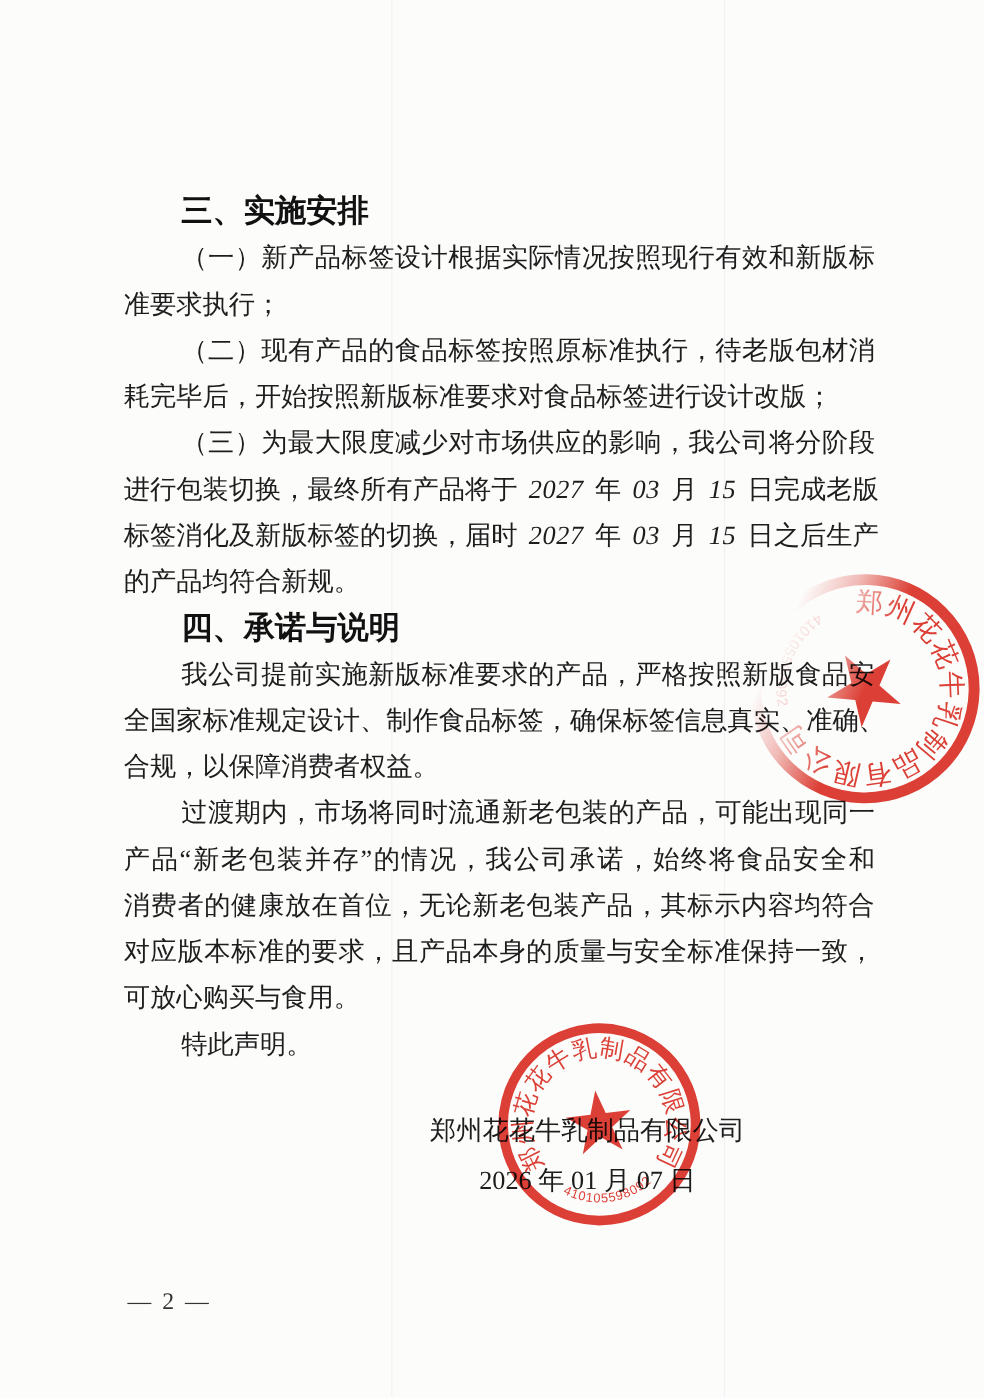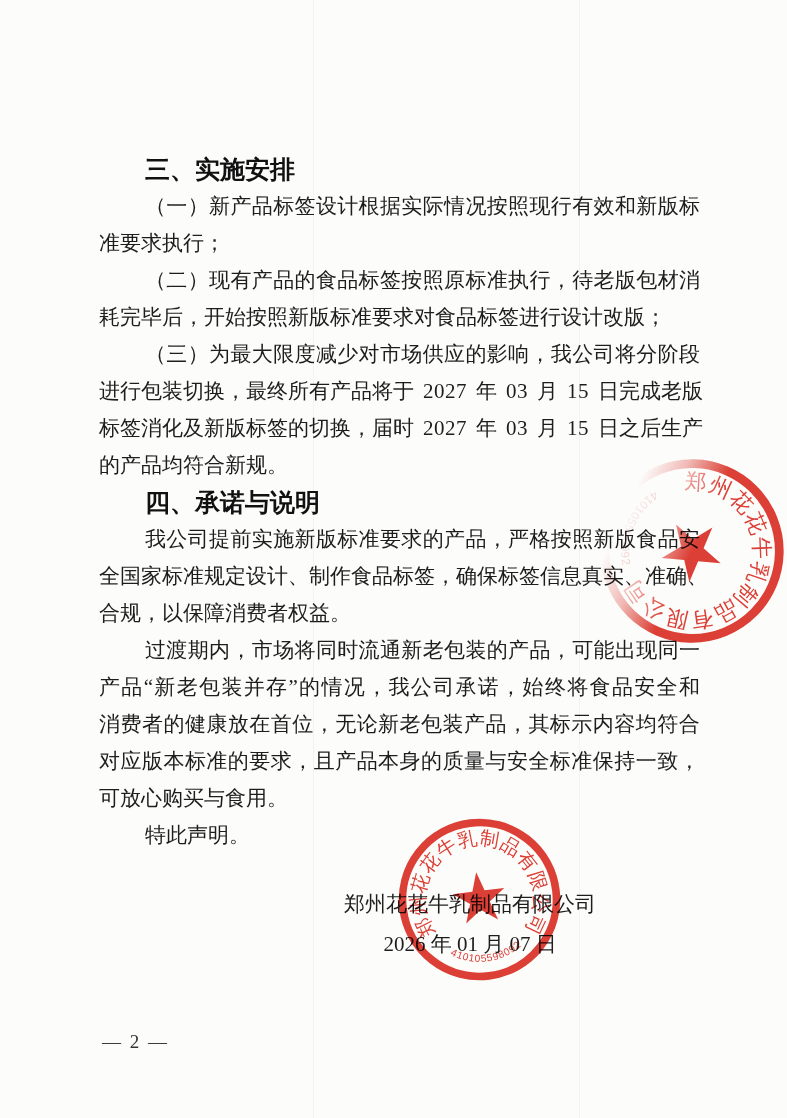--- a/index.html
+++ b/index.html
@@ -13,21 +13,21 @@
   .streak{position:absolute;top:0;bottom:0;width:1px;background:rgba(140,155,180,0.10);}
   .streak.s1{left:313px;}
   .streak.s2{left:579px;}
 
   
   .doc-body{position:absolute;left:99px;top:151px;width:601px;}
   .ln{display:flex;height:37px;align-items:center;font-size:21px;line-height:37px;}
   .ln.just{justify-content:space-between;}
   .ln.ind{padding-left:46px;}
   .ln .ch{white-space:pre;}
-  .ln .lat{white-space:pre;letter-spacing:0.5px;}
+  .ln .lat{white-space:pre;letter-spacing:0.5px;font-style:italic;}
   .ln .sp{width:9px;flex:none;}
   .ln.head{font-family:"Liberation Sans","DejaVu Sans",sans-serif;font-weight:bold;font-size:25px;color:#111;}
 
   
   .signature{position:absolute;left:320px;top:884px;width:300px;text-align:center;}
   .signature .sig-line{font-size:21px;line-height:40px;white-space:pre;}
 
   
   .page-number{position:absolute;left:102px;top:1031px;font-size:19px;color:#333;letter-spacing:2px;}
 

